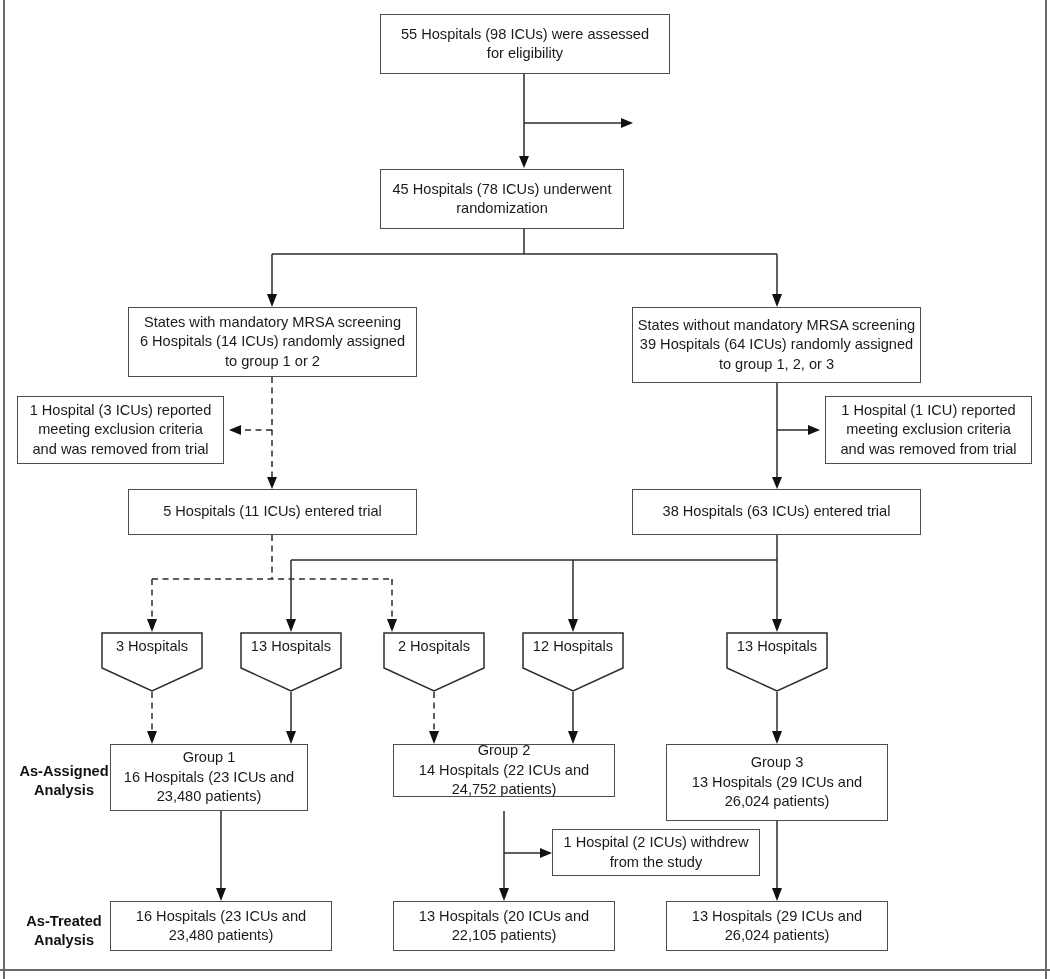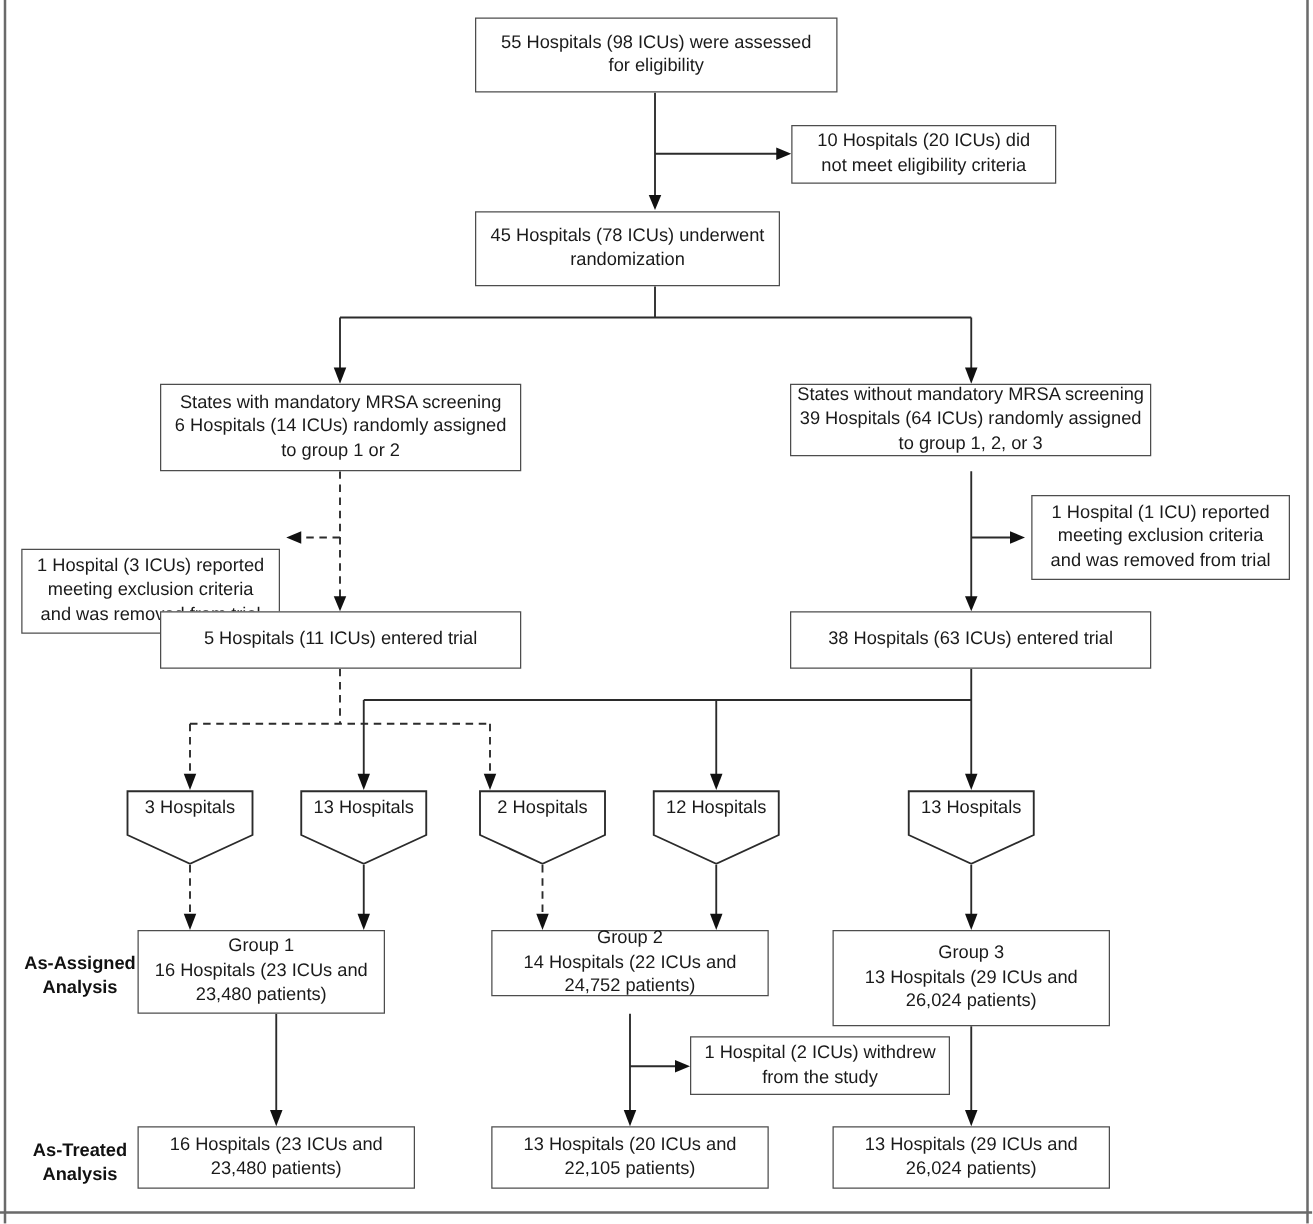--- a/index.html
+++ b/index.html
@@ -157,51 +157,45 @@
     <polygon class="arrow" points="552,853 540,848 540,858"></polygon>
   </svg>
 
   <div class="box" style="left:380px; top:14px; width:290px; height:60px;">
     <div>
       <span>55 Hospitals (98 ICUs) were assessed</span>
       <span>for eligibility</span>
     </div>
   </div>
 
-  <div class="box" style="left:633px; top:100px; width:212px; height:47px;">
-    <div>
-      <span>10 Hospitals (20 ICUs) did</span>
-      <span>not meet eligibility criteria</span>
-    </div>
-  </div>
 
   <div class="box" style="left:380px; top:169px; width:244px; height:60px;">
     <div>
       <span>45 Hospitals (78 ICUs) underwent</span>
       <span>randomization</span>
     </div>
   </div>
 
   <div class="box" style="left:128px; top:307px; width:289px; height:70px;align-items:center;">
     <div>
       <span>States with mandatory MRSA screening</span>
       <span>6 Hospitals (14 ICUs) randomly assigned</span>
       <span>to group 1 or 2</span>
     </div>
   </div>
 
-  <div class="box" style="left:632px; top:307px; width:289px; height:58px;">
+  <div class="box" style="left:632px; top:307px; width:289px; height:76px;">
     <div>
       <span>States without mandatory MRSA screening</span>
       <span>39 Hospitals (64 ICUs) randomly assigned</span>
       <span>to group 1, 2, or 3</span>
     </div>
   </div>
 
-  <div class="box" style="left:17px; top:396px; width:207px; height:68px;margin-top:43px;">
+  <div class="box" style="left:17px; top:396px; width:207px; height:68px;">
     <div>
       <span>1 Hospital (3 ICUs) reported</span>
       <span>meeting exclusion criteria</span>
       <span>and was removed from trial</span>
     </div>
   </div>
 
   <div class="box" style="left:825px; top:396px; width:207px; height:68px;">
     <div>
       <span>1 Hospital (1 ICU) reported</span>

